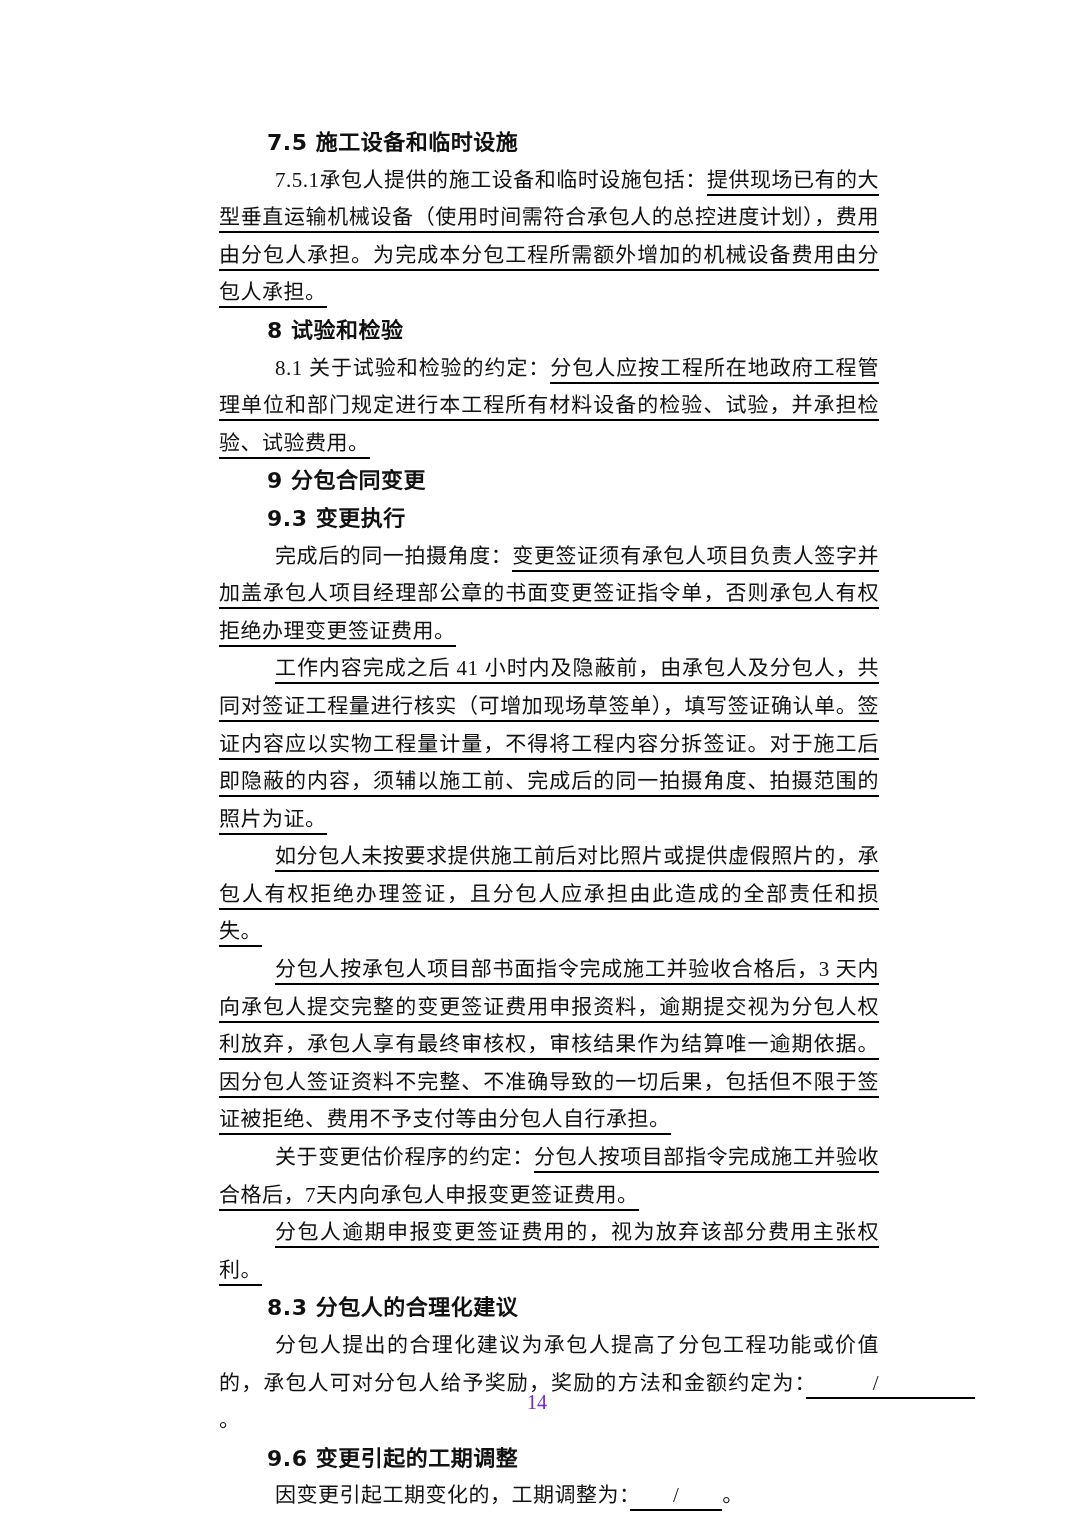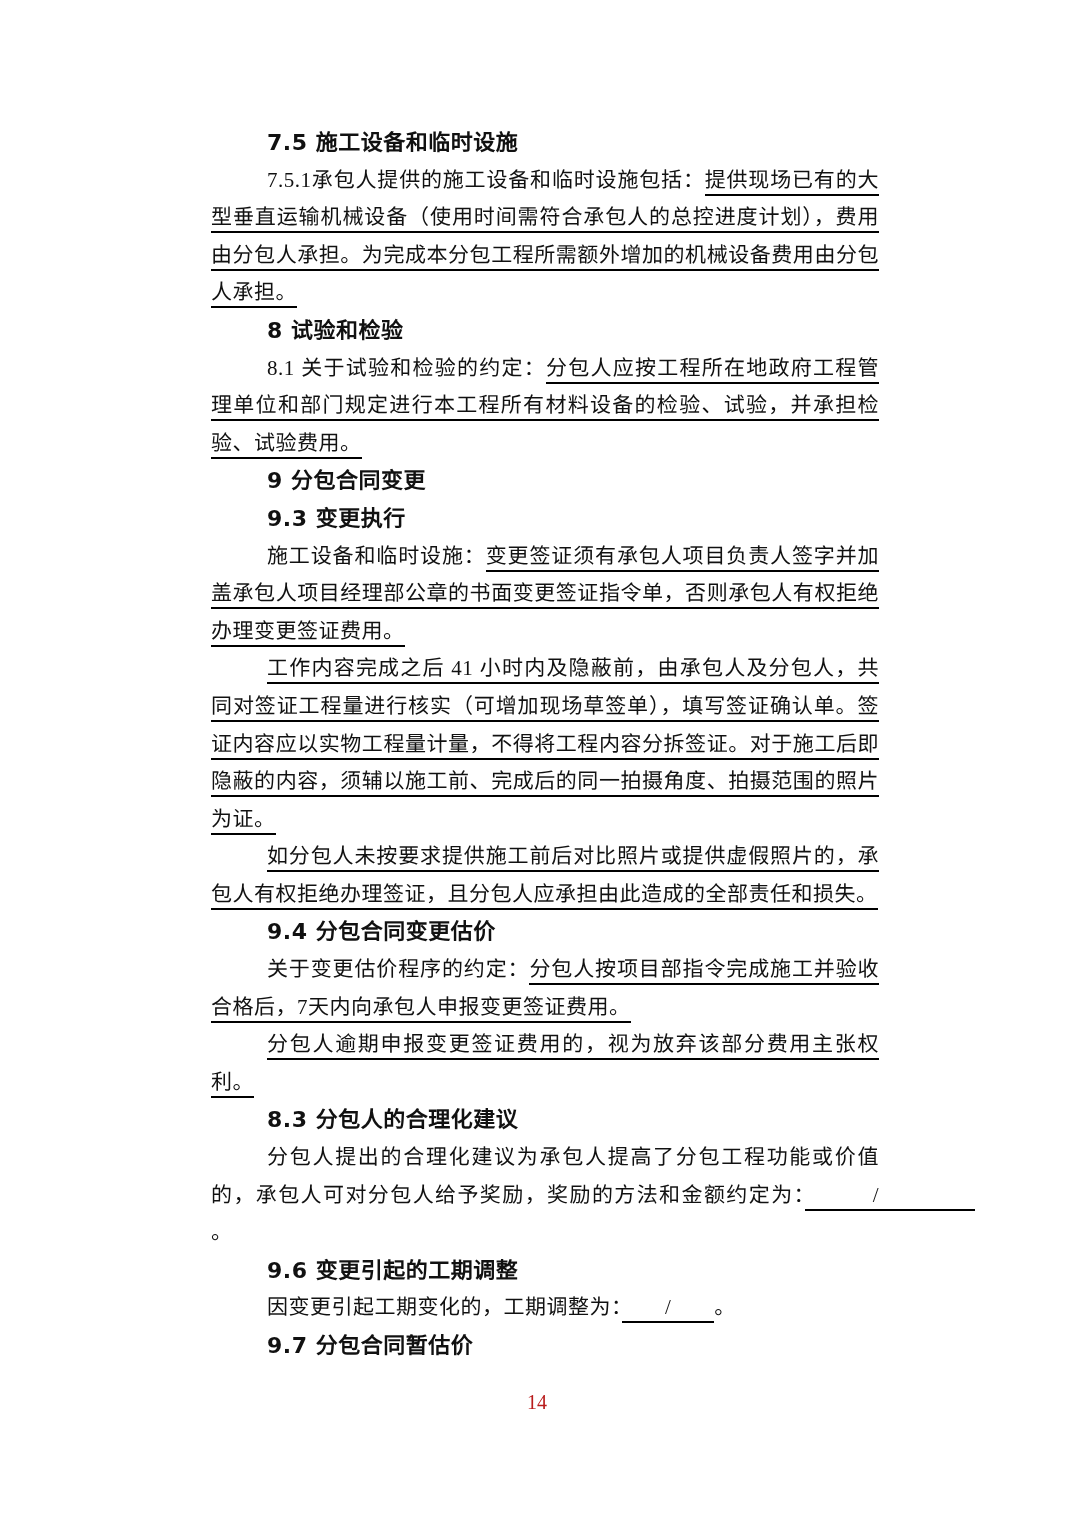--- a/index.html
+++ b/index.html
@@ -18,20 +18,21 @@
     line-height: 37.6px;
     overflow: hidden;
   }
 
   .doc-body { width: 100%; }
 
   .para {
     text-align: justify;
     text-indent: 56px;
     letter-spacing: 0.5px;
+    margin-left: 8px;
   }
 
   .heading {
     font-family: "DejaVu Sans", "Liberation Sans", sans-serif;
     font-weight: 700;
     font-size: 22px;
     line-height: 37.6px;
     margin-left: 56px;
     letter-spacing: 0.5px;
   }
@@ -41,39 +42,39 @@
     padding-bottom: 2px;
   }
 
   .page-number {
     position: absolute;
     top: 1384px;
     left: 0;
     width: 100%;
     text-align: center;
     font-size: 20px;
-    color: #b91c1c;
+    color: #6d28d9;
     font-family: "Liberation Serif", "DejaVu Serif", serif;
   }
 </style>
 </head>
 <body>
 
 <div class="page">
   <div class="doc-body">
       <h2 class="heading"><span>7.5 施工设备和临时设施</span></h2>
       <p class="para"><span>7.5.1承包人提供的施工设备和临时设施包括：</span><span class="u">提供现场已有的大型垂直运输机械设备（使用时间需符合承包人的总控进度计划），费用由分包人承担。为完成本分包工程所需额外增加的机械设备费用由分包人承担。</span></p>
       <h2 class="heading"><span>8 试验和检验</span></h2>
       <p class="para"><span>8.1 关于试验和检验的约定：</span><span class="u">分包人应按工程所在地政府工程管理单位和部门规定进行本工程所有材料设备的检验、试验，并承担检验、试验费用。</span></p>
       <h2 class="heading"><span>9 分包合同变更</span></h2>
       <h2 class="heading"><span>9.3 变更执行</span></h2>
-      <p class="para"><span>施工设备和临时设施：</span><span class="u">变更签证须有承包人项目负责人签字并加盖承包人项目经理部公章的书面变更签证指令单，否则承包人有权拒绝办理变更签证费用。</span></p>
+      <p class="para"><span>完成后的同一拍摄角度：</span><span class="u">变更签证须有承包人项目负责人签字并加盖承包人项目经理部公章的书面变更签证指令单，否则承包人有权拒绝办理变更签证费用。</span></p>
       <p class="para"><span class="u">工作内容完成之后 41 小时内及隐蔽前，由承包人及分包人，共同对签证工程量进行核实（可增加现场草签单），填写签证确认单。签证内容应以实物工程量计量，不得将工程内容分拆签证。对于施工后即隐蔽的内容，须辅以施工前、完成后的同一拍摄角度、拍摄范围的照片为证。</span></p>
       <p class="para"><span class="u">如分包人未按要求提供施工前后对比照片或提供虚假照片的，承包人有权拒绝办理签证，且分包人应承担由此造成的全部责任和损失。</span></p>
-      <h2 class="heading"><span>9.4 分包合同变更估价</span></h2>
+      <p class="para"><span class="u">分包人按承包人项目部书面指令完成施工并验收合格后，3 天内向承包人提交完整的变更签证费用申报资料，逾期提交视为分包人权利放弃，承包人享有最终审核权，审核结果作为结算唯一逾期依据。因分包人签证资料不完整、不准确导致的一切后果，包括但不限于签证被拒绝、费用不予支付等由分包人自行承担。</span></p>
       <p class="para"><span>关于变更估价程序的约定：</span><span class="u">分包人按项目部指令完成施工并验收合格后，7天内向承包人申报变更签证费用。</span></p>
       <p class="para"><span class="u">分包人逾期申报变更签证费用的，视为放弃该部分费用主张权利。</span></p>
       <h2 class="heading"><span>8.3 分包人的合理化建议</span></h2>
       <p class="para"><span>分包人提出的合理化建议为承包人提高了分包工程功能或价值的，承包人可对分包人给予奖励，奖励的方法和金额约定为：</span><span class="u">　　　/　　　　　</span><span>。</span></p>
       <h2 class="heading"><span>9.6 变更引起的工期调整</span></h2>
       <p class="para"><span>因变更引起工期变化的，工期调整为：</span><span class="u">　　/　　</span><span>。</span></p>
       <h2 class="heading"><span>9.7 分包合同暂估价</span></h2>
     </div>
   <div class="page-number">14</div>
 </div>

